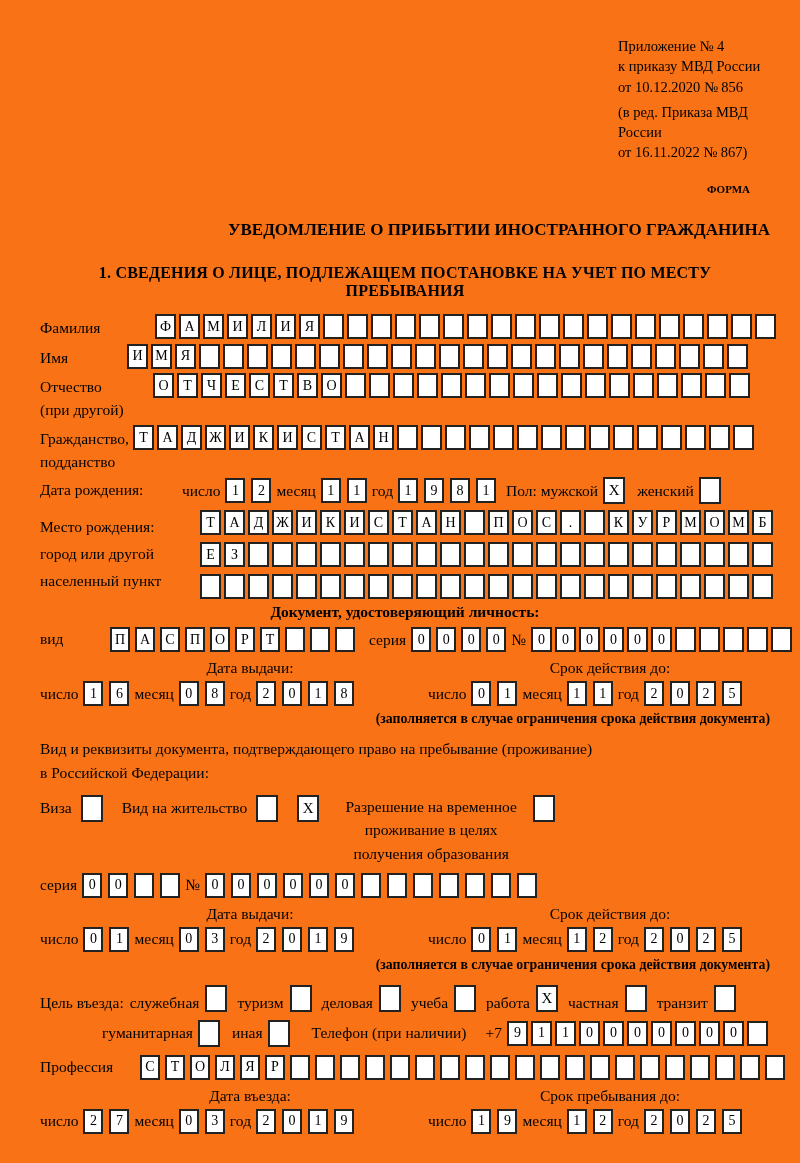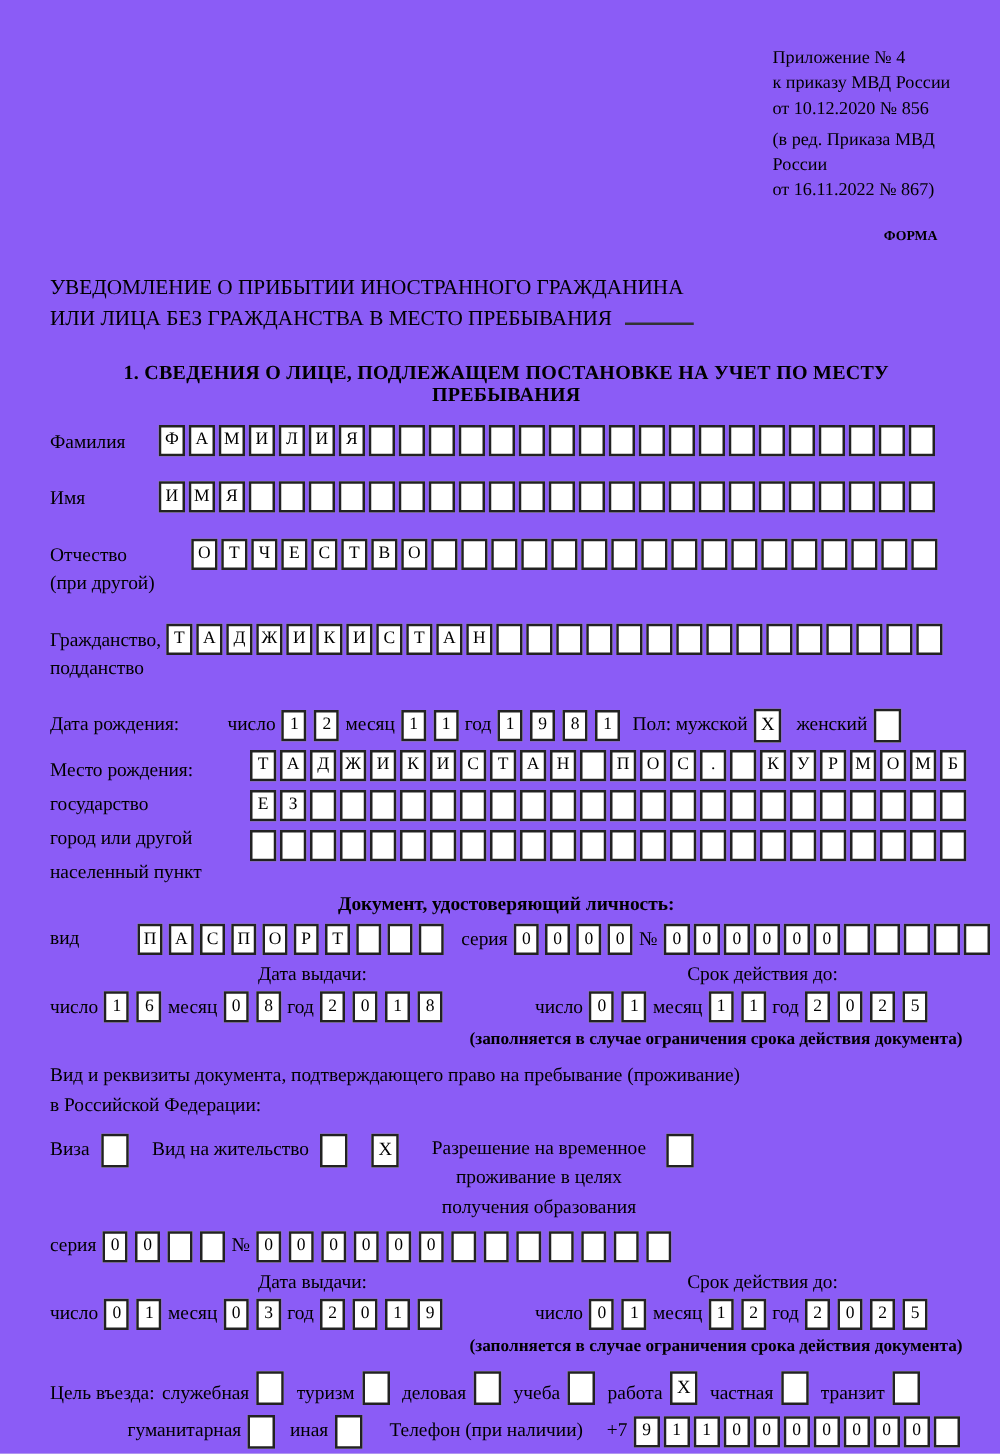--- a/index.html
+++ b/index.html
@@ -1,24 +1,24 @@
 <!DOCTYPE html>
 <html><head>
 <meta charset="utf-8">
 <style>
   html,body { margin:0; padding:0; background:#e8e8e8; }
   .page {
-    width:800px; height:1163px; margin:0 auto; background:#8b5cf6;
+    width:800px; height:1163px; margin:0 auto; background:#f97316;
     font-family:"Liberation Serif","DejaVu Serif",serif; color:#000;
     box-sizing:border-box; padding:36px 30px 0 40px; position:relative; overflow:hidden;
   }
   .ref { margin-left:578px; font-size:14.5px; line-height:1.4; }
   .ref .amend { margin-top:5px; }
   .forma { text-align:right; font-weight:bold; font-size:11px; margin:20px 20px 0 0; }
-  .title { text-align:left; font-weight:normal; font-size:17px; margin-top:22px; line-height:1.5; }
+  .title { text-align:right; font-weight:bold; font-size:17px; margin-top:22px; line-height:1.5; }
   .blank { display:inline-block; width:55px; border-bottom:2px solid #333; height:13px; margin-left:10px; }
   .sec-h { font-weight:bold; font-size:16px; text-align:center; margin-top:22px; letter-spacing:.2px; }
 
   .frow { display:flex; align-items:flex-start; }
   .ai-c { align-items:center; }
   .flabel { font-size:15.5px; line-height:1.45; flex:none; padding-top:3px; }
   .dlbl { font-size:15.5px; margin:0 5px; flex:none; }
   .dlbl.first { margin-left:0; }
 
   .cells { display:flex; gap:3px; flex:none; }
@@ -33,22 +33,22 @@
     width:22px; height:27px; box-sizing:border-box; border:2px solid #222; background:#fff;
     display:inline-flex; align-items:center; justify-content:center; font-size:15px; flex:none;
   }
 
   .w87  { width:87px; }
   .w113 { width:113px; }
   .w93  { width:93px; }
   .w142 { width:142px; }
   .w160 { width:160px; }
   .w100 { width:100px; }
-  .mt14 { margin-top:14px; }
-  .mt3  { margin-top:20px; }
+  .mt14 { margin-top:14px;gap:28px; }
+  .mt3  { margin-top:4px; }
   .mt6  { margin-top:6px; }
   .mt8  { margin-top:8px; }
   .mrow { margin-bottom:7px; }
 
   .center-h { text-align:center; font-weight:bold; font-size:15.5px; margin-top:4px; }
   .dates-head { display:flex; font-size:15.5px; margin-top:7px; }
   .dates-head .dh-l { width:420px; text-align:center; }
   .dates-head .dh-r { width:300px; text-align:center; }
   .dates-nums { display:flex; justify-content:space-between; margin-top:4px; align-items:center; }
   .dgroup { display:flex; align-items:center; }
@@ -77,21 +77,20 @@
     <div>к приказу МВД России</div>
     <div>от 10.12.2020 № 856</div>
     <div class="amend">(в ред. Приказа МВД России</div>
     <div>от 16.11.2022 № 867)</div>
   </div>
 
   <div class="forma">ФОРМА</div>
 
   <div class="title">
     <div>УВЕДОМЛЕНИЕ О ПРИБЫТИИ ИНОСТРАННОГО ГРАЖДАНИНА</div>
-    <div><span>ИЛИ ЛИЦА БЕЗ ГРАЖДАНСТВА В МЕСТО ПРЕБЫВАНИЯ</span><span class="blank"></span></div>
   </div>
 
   <div class="sec-h">1. СВЕДЕНИЯ О ЛИЦЕ, ПОДЛЕЖАЩЕМ ПОСТАНОВКЕ НА УЧЕТ ПО МЕСТУ ПРЕБЫВАНИЯ</div>
 
   <div class="frow mt14">
     <div class="flabel w87">Фамилия</div>
     <div class="cells">
         <span class="cell">Ф</span>
         <span class="cell">А</span>
         <span class="cell">М</span>
@@ -243,21 +242,20 @@
       </span>
     <span class="dlbl" style="margin-left:10px">Пол: мужской</span>
     <span class="cb">X</span>
     <span class="dlbl" style="margin-left:12px">женский</span>
     <span class="cb"></span>
   </div>
 
   <div class="frow mt6">
     <div class="flabel w160" style="line-height:1.75">
       <div>Место рождения:</div>
-      <div>государство</div>
       <div>город или другой</div>
       <div>населенный пункт</div>
     </div>
     <div>
       <div class="cells mrow">
           <span class="cell">Т</span>
           <span class="cell">А</span>
           <span class="cell">Д</span>
           <span class="cell">Ж</span>
           <span class="cell">И</span>

